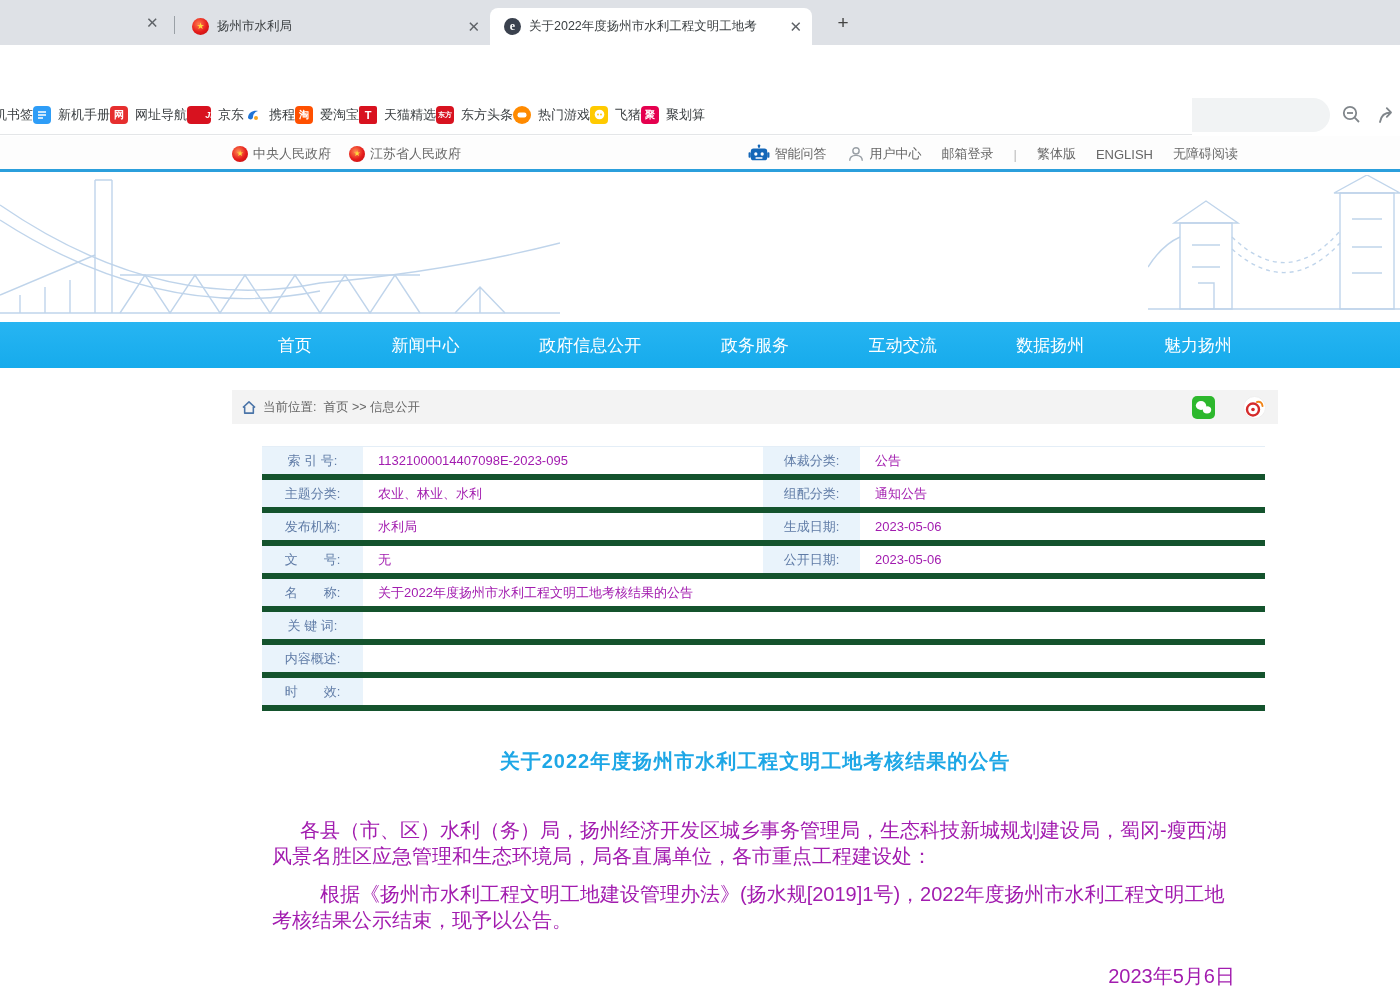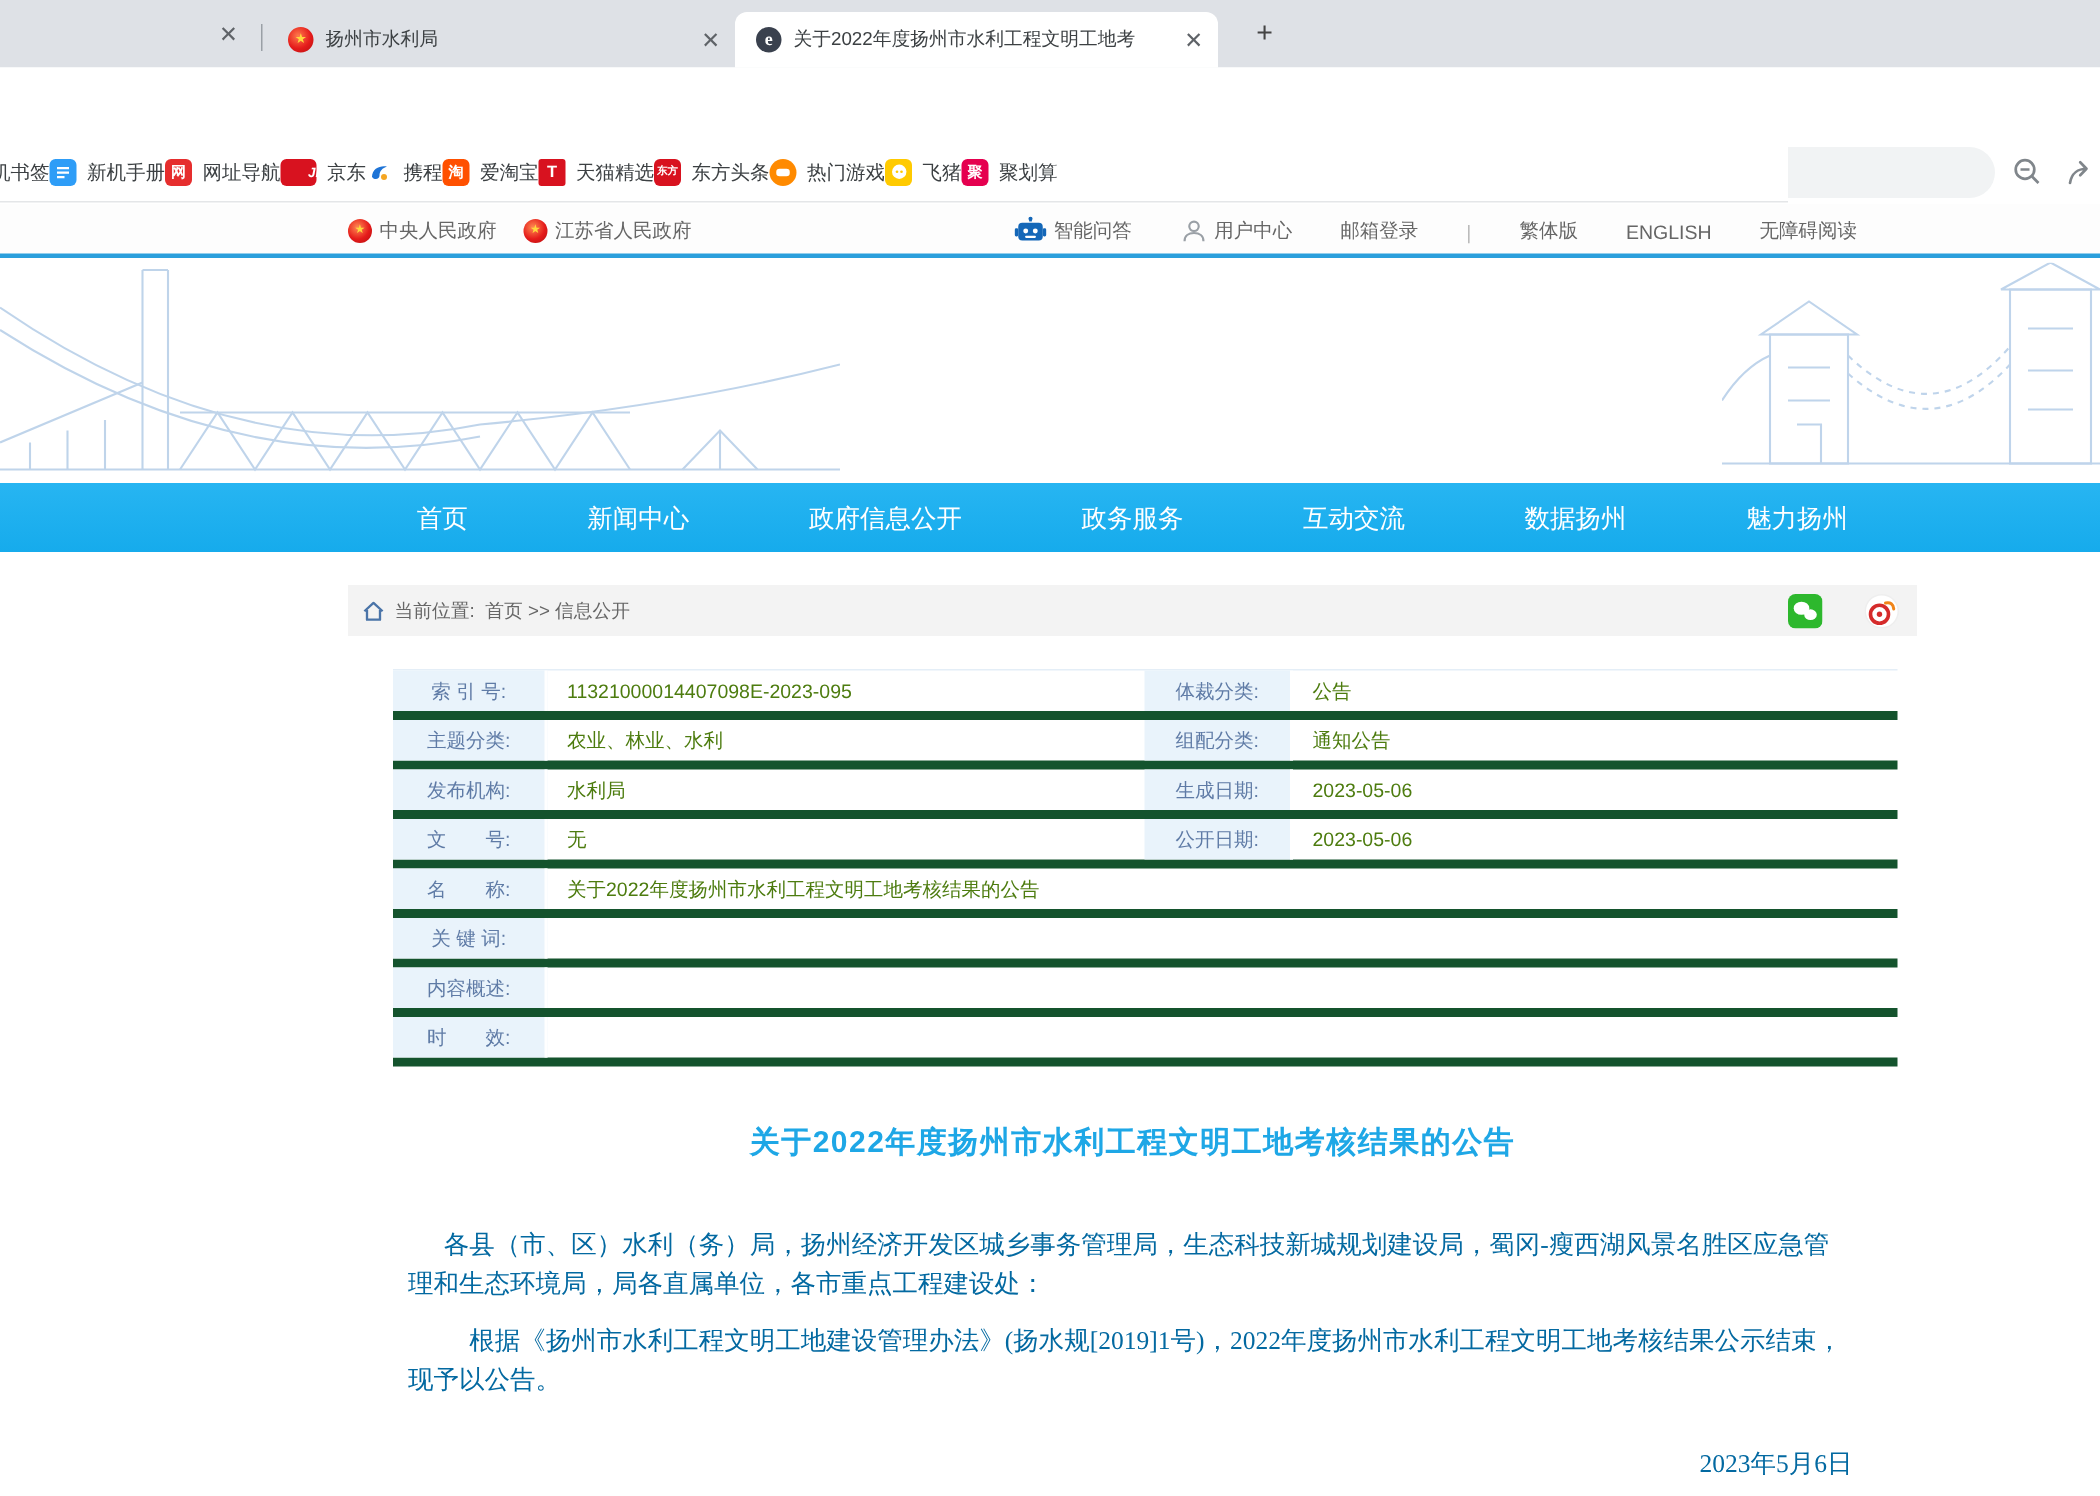--- a/index.html
+++ b/index.html
@@ -31,21 +31,21 @@
   .tb-icon-right { position:absolute; top:58px; }
 
   .bookmarks { position:absolute; left:0; top:95px; width:1192px; height:40px; background:#fff; border-bottom:1px solid #e4e6e8; display:flex; align-items:center; padding-left:0; overflow:hidden; }
   .bm { display:flex; align-items:center; gap:7px; font-size:13px; color:#3c4043; white-space:nowrap; cursor:pointer; }
   .bm-ico { width:18px; height:18px; border-radius:4px; display:flex; align-items:center; justify-content:center; color:#fff; font-weight:bold; flex:0 0 auto; }
 
   
   .gov-topbar { position:absolute; left:0; top:136px; width:1400px; height:36px; background:#fdfdfd; border-bottom:3px solid #2b9fdc; }
   .gov-inner { position:absolute; left:232px; width:1046px; height:36px; display:flex; align-items:center; justify-content:space-between; }
   .gov-links, .user-links { display:flex; align-items:center; gap:18px; font-size:13px; color:#666; }
-  .user-links { margin-right:40px; gap:32px; }
+  .user-links { margin-right:40px; gap:20px; }
   .gov-link { display:flex; align-items:center; gap:5px; cursor:pointer; }
   .emb-sm { width:16px; height:16px; border-radius:50%; background:radial-gradient(circle at 40% 35%, #ff8a52, #e51b1b 55%, #b40f0f); position:relative; flex:0 0 auto; }
   .emb-sm::after { content:"★"; position:absolute; left:50%; top:46%; transform:translate(-50%,-50%); color:#ffd83d; font-size:8px; }
 
   
   .banner { position:absolute; left:0; top:175px; width:1400px; height:147px; background:#fff; overflow:hidden; }
   .sketch { position:absolute; opacity:0.75; }
 
   
   .navbar { position:absolute; left:0; top:322px; width:1400px; height:46px; background:linear-gradient(#27b5f2,#16abec); }
@@ -56,24 +56,24 @@
   .container { position:absolute; left:232px; top:368px; width:1046px; }
   .crumbbar { margin-top:22px; height:34px; background:#f3f3f3; display:flex; align-items:center; padding:0 12px 0 10px; font-size:12.5px; color:#666; }
   .crumbbar .txt { margin-left:7px; }
   .crumb-icons { margin-left:auto; display:flex; align-items:center; gap:28px; }
   .sq-ico { width:23px; height:23px; cursor:pointer; }
 
   .meta { margin:22px 13px 0 30px; border-top:1px solid #e4eef7; font-size:13px; }
   .mrow { display:grid; grid-template-columns:103px 398px 99px 1fr; border-bottom:6px solid #14532d; height:33px; }
   .mrow.single { grid-template-columns:103px 1fr; }
   .mlabel { background:#e9f3fb; color:#5f7ba6; display:flex; align-items:center; justify-content:center; border-right:2px solid #fff; white-space:pre; }
-  .mval { display:flex; align-items:center; padding-left:13px; color:#4d7c0f; }
+  .mval { display:flex; align-items:center; padding-left:13px; color:#a21caf; }
 
   .art-title { margin-top:37px; text-align:center; font-size:20px; font-weight:bold; color:#1ea7e6; letter-spacing:1px; }
-  .art-body { font-family:Liberation Serif, serif; color:#0369a1; font-size:17px; line-height:26px; }
+  .art-body { font-family:Liberation Sans, sans-serif; color:#a21caf; font-size:20px; line-height:26px; }
   .p1 { margin:42px 50px 0 40px; text-indent:1.4em; }
   .p2 { margin:12px 50px 0 40px; text-indent:2.4em; }
   .art-date { margin:30px 43px 0 0; text-align:right; }
 
   svg { display:block; }
 </style>
 </head>
 <body>
 
 <div class="screen">

